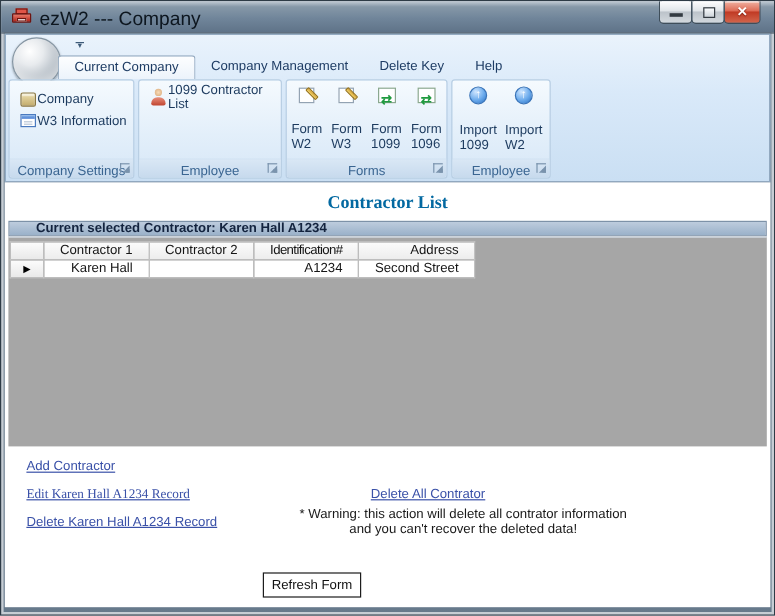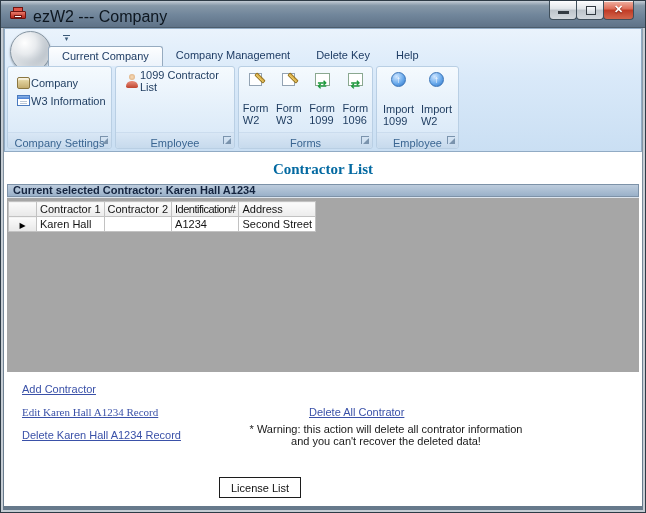--- a/index.html
+++ b/index.html
@@ -106,27 +106,27 @@
     background: radial-gradient(circle at 35% 28%, #cfe6ff 0%, #6aaaec 55%, #2a6fc0 100%);
     color: #fff; font-size: 10px; line-height: 14px; text-align: center; font-weight: bold; }
 
   
   .content { position: absolute; top: 152px; left: 4px; right: 4px; bottom: 7px; background: #fff; }
   .page-title { position: absolute; top: 9px; left: 0; right: 0; text-align: center; font-family: "Liberation Serif", serif; font-weight: bold; font-size: 15px; color: #0369a1; }
 
   .sel-bar {
     position: absolute; top: 32px; left: 3px; right: 3px; height: 13px;
     background: linear-gradient(#bdccdd, #9ab1c9); border: 1px solid #7d92a8;
-    font-size: 11px; font-weight: bold; color: #13233e; line-height: 11px; padding-left: 5px;
+    font-size: 11px; font-weight: bold; color: #13233e; line-height: 11px; padding-left: 22px;
   }
   .grid-area { position: absolute; top: 45px; left: 3px; right: 3px; height: 175px; background: #a6a6a6; border-top: 1px solid #dde5ee; }
 
   table.grid { position: absolute; left: 1px; top: 3px; border-collapse: collapse; table-layout: fixed; font-size: 11px; }
   table.grid th, table.grid td {
-    border: 1px solid #c2c2c2; height: 15px; padding: 0 3px; text-align: left;
+    border: 1px solid #c2c2c2; height: 15px; padding: 0 13px; text-align: right;
     font-weight: normal; color: #151515; overflow: hidden; white-space: nowrap;
   }
   table.grid th { background: linear-gradient(#fbfbfb, #ececec); }
   table.grid td { background: #fff; }
   table.grid td.selcell, table.grid th.selcell { background: linear-gradient(#fbfbfb, #e8e8e8); text-align: center; padding: 0; }
   .col-sel { width: 28px; } .col-c1 { width: 64px; } .col-c2 { width: 62px; } .col-id { width: 54px; } .col-ad { width: 65px; }
   .rowsel { font-size: 8px; color: #000; }
   th.tight { letter-spacing: -0.5px; }
 
   .link { position: absolute; font-size: 11px; color: #3a51a8; text-decoration: underline; cursor: pointer; white-space: nowrap; }
@@ -299,16 +299,16 @@
     <a class="link" style="left:18px; top:231px;">Add Contractor</a>
     <a class="link" style="left:18px; top:254px;font-family:Liberation Serif, serif;">Edit Karen Hall A1234 Record</a>
     <a class="link" style="left:18px; top:277px;">Delete Karen Hall A1234 Record</a>
     <a class="link" style="left:305px; top:254px;">Delete All Contrator</a>
 
     <div class="warning">
       <span>* Warning: this action will delete all contrator information</span><br>
       <span>and you can't recover the deleted data!</span>
     </div>
 
-    <button class="refresh-btn">License List</button>
+    <button class="refresh-btn">Refresh Form</button>
   </div>
 
 </div>
 
 </body></html>

